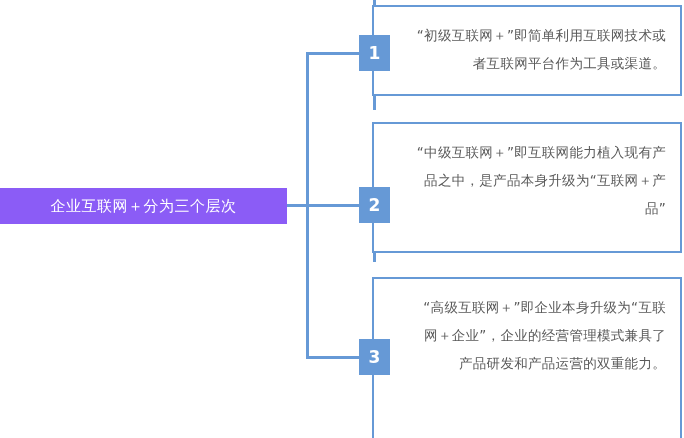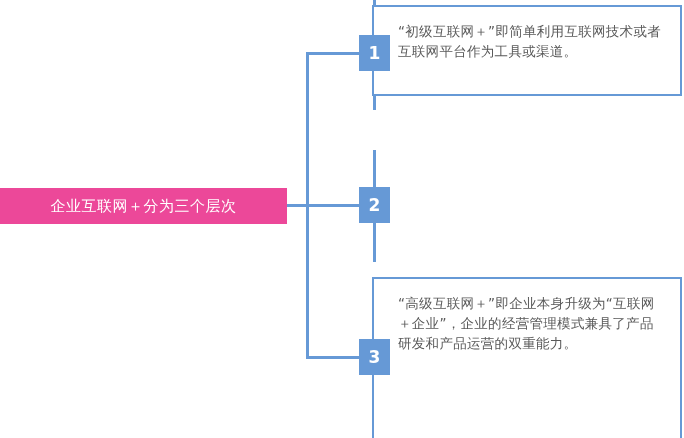--- a/index.html
+++ b/index.html
@@ -18,21 +18,21 @@
     overflow: hidden;
   }
 
   
   .root-node {
     position: absolute;
     left: 0px;
     top: 188px;
     width: 287px;
     height: 36px;
-    background: #ec4899;
+    background: #8b5cf6;
     display: flex;
     align-items: center;
     justify-content: center;
   }
   .root-label {
     color: #ffffff;
     font-size: 15px;
     letter-spacing: 0.5px;
     line-height: 1;
     white-space: nowrap;
@@ -48,27 +48,27 @@
 
   
   .branch-box {
     position: absolute;
     border: 2px solid #6699d6;
     background: #ffffff;
     box-sizing: border-box;
   }
   .branch-text {
     position: absolute;
-    left: 24px;
+    left: 40px;
     right: 14px;
     top: 14px;
     color: #595959;
     font-size: 13.5px;
-    line-height: 20px;
-    text-align: left;
+    line-height: 28px;
+    text-align: right;
     letter-spacing: 0.3px;
   }
 
   
   .badge {
     position: absolute;
     width: 31px;
     height: 36px;
     background: #6699d6;
     display: flex;
@@ -104,20 +104,23 @@
   <div class="conn conn-v" style="left:373px; top:150px; height:112px;"></div>
   <div class="conn conn-v" style="left:373px; top:302px; height:112px;"></div>
 
   <div class="branch-box" style="left:372px; top:5px; width:310px; height:91px;">
     <div class="branch-text">“初级互联网＋”即简单利用互联网技术或者互联网平台作为工具或渠道。</div>
   </div>
   <div class="badge" style="left:359px; top:35px;">
     <span class="badge-num">1</span>
   </div>
 
+  <div class="branch-box" style="left:372px; top:122px; width:310px; height:131px;">
+    <div class="branch-text">“中级互联网＋”即互联网能力植入现有产品之中，是产品本身升级为“互联网＋产品”</div>
+  </div>
   <div class="badge" style="left:359px; top:187px;">
     <span class="badge-num">2</span>
   </div>
 
   <div class="branch-box" style="left:372px; top:277px; width:310px; height:167px;">
     <div class="branch-text">“高级互联网＋”即企业本身升级为“互联网＋企业”，企业的经营管理模式兼具了产品研发和产品运营的双重能力。</div>
   </div>
   <div class="badge" style="left:359px; top:339px;">
     <span class="badge-num">3</span>
   </div>

